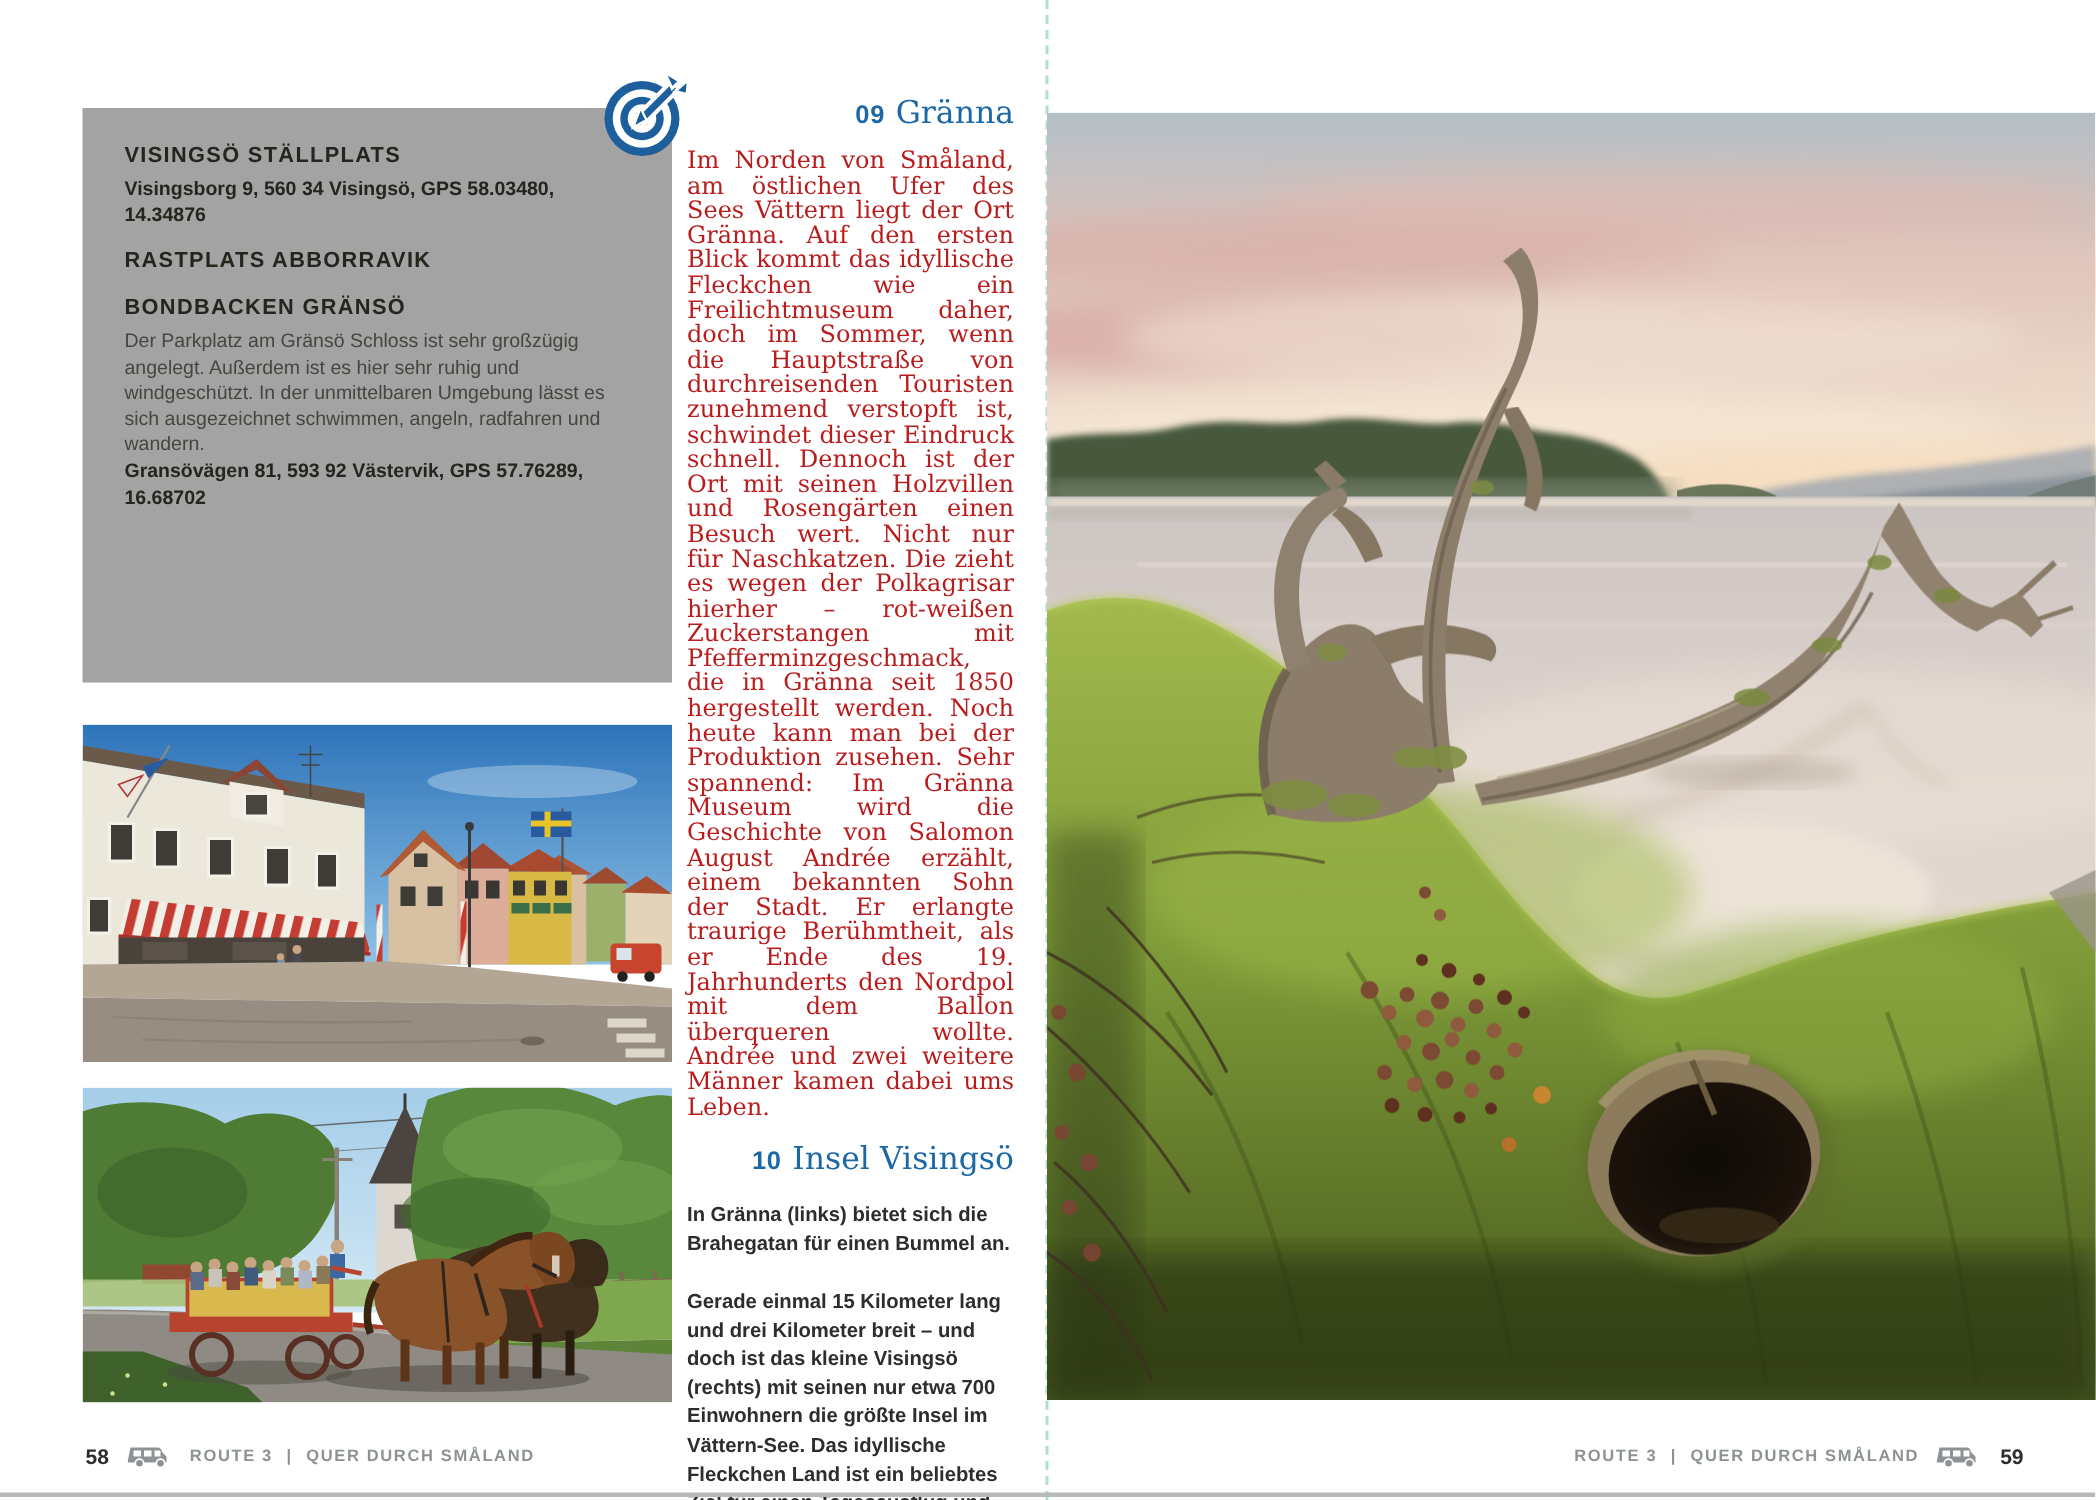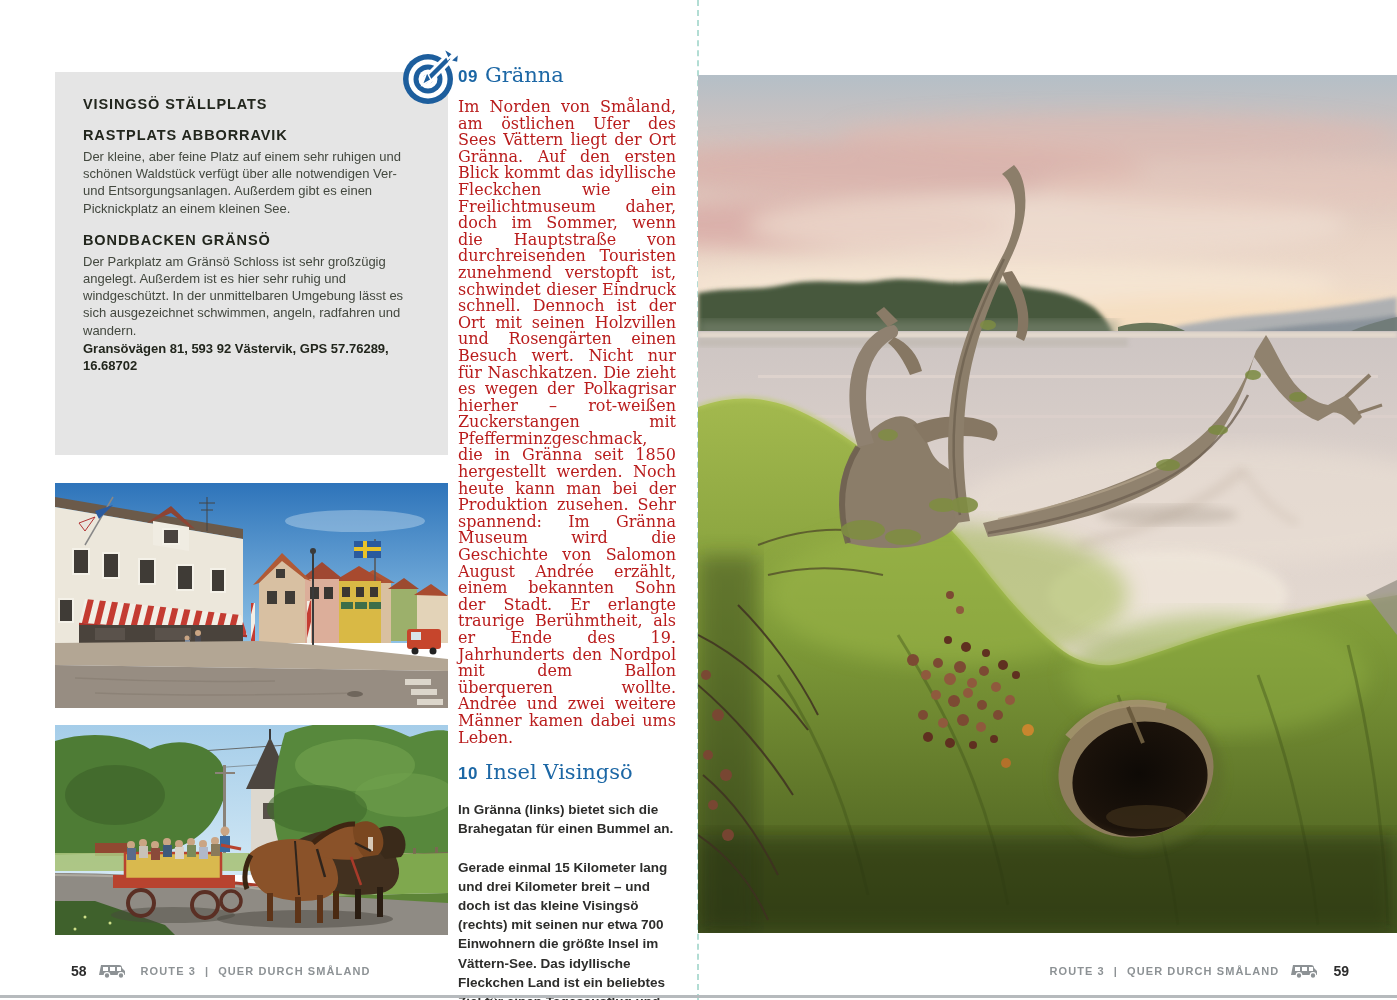--- a/index.html
+++ b/index.html
@@ -1,32 +1,32 @@
 <!DOCTYPE html>
 <html lang="de"><head>
 <meta charset="utf-8">
 <style>
   html,body{margin:0;padding:0;background:#ffffff;}
   .spread{position:relative;width:1397px;height:1000px;background:#ffffff;overflow:hidden;}
   .gutter{position:absolute;left:697px;top:0;height:1000px;width:0;border-left:2px dashed #b2ddd4;z-index:0;}
   .bottom-rule{position:absolute;left:0;top:995px;width:1397px;height:3px;background:#b6babd;z-index:4;}
 
   
-  .info-box{position:absolute;left:55px;top:72px;width:393px;height:383px;background:#e5e5e5;
+  .info-box{position:absolute;left:55px;top:72px;width:393px;height:383px;background:#a3a3a3;
     padding:24px 28px;box-sizing:border-box;font-family:"Liberation Sans",sans-serif;z-index:1;}
   .entry{margin-bottom:15px;}
   .entry h3{margin:0 0 5px;font-size:14.5px;letter-spacing:.9px;color:#22261d;font-weight:700;}
   .entry .desc{margin:0;font-size:13px;line-height:17.2px;color:#43483f;}
   .entry .addr{margin:1px 0 0;font-size:13px;line-height:17.2px;color:#22261d;font-weight:700;}
 
   .target-badge{position:absolute;left:398px;top:46px;width:62px;height:62px;z-index:3;}
 
   
   .article{position:absolute;left:458px;top:63px;width:218px;z-index:1;}
-  .sec{display:flex;align-items:baseline;gap:7px;margin:0 0 12px 0;color:#1c67a5;}
+  .sec{display:flex;align-items:baseline;gap:7px;margin:0 0 12px 0;color:#1c67a5;justify-content:flex-end;}
   .sec .num{font-family:"Liberation Sans",sans-serif;font-weight:700;font-size:17px;letter-spacing:.5px;}
   .sec .name{font-family:"DejaVu Serif",serif;font-weight:400;font-size:21px;}
   .sec2{margin-top:6px;}
   p.body{font-family:"DejaVu Serif",serif;font-size:16px;line-height:16.6px;color:#b91c1c;
     text-align:justify;margin:0 0 14px 0;hyphens:auto;}
   p.caption{font-family:"Liberation Sans",sans-serif;font-weight:700;font-size:13.5px;line-height:19.2px;
     color:#2d2d2b;margin:0 0 19px 0;}
   p.caption.first{margin-top:16px;}
 
   
@@ -34,39 +34,39 @@
   .photo svg{display:block;}
   .photo-street{left:55px;top:483px;width:393px;height:225px;}
   .photo-carriage{left:55px;top:725px;width:393px;height:210px;}
   .photo-lake{left:698px;top:75px;width:699px;height:858px;z-index:1;}
 
   
   .footer{position:absolute;top:963px;display:flex;align-items:center;gap:12px;
     font-family:"Liberation Sans",sans-serif;z-index:2;}
   .footer .num{font-size:14px;font-weight:700;color:#2c2c2c;}
   .footer .meta{font-size:11px;font-weight:700;letter-spacing:1.1px;color:#8d9295;display:flex;gap:9px;white-space:nowrap;}
-  .footer-left{left:71px;}
+  .footer-left{left:57px;}
   .footer-right{right:48px;}
 </style>
 </head>
 <body>
 
 <div class="spread">
 
   <div class="gutter"></div>
 
   <section>
 
     <aside class="info-box">
       <div class="entry">
         <h3>VISINGSÖ STÄLLPLATS</h3>
+        <p class="addr">Visingsborg 9, 560 34 Visingsö, GPS 58.03480, 14.34876</p>
       </div>
       <div class="entry">
         <h3>RASTPLATS ABBORRAVIK</h3>
-        <p class="desc">Der kleine, aber feine Platz auf einem sehr ruhigen und schönen Waldstück verfügt über alle notwendigen Ver- und Entsorgungsanlagen. Außerdem gibt es einen Picknickplatz an einem kleinen See.</p>
       </div>
       <div class="entry">
         <h3>BONDBACKEN GRÄNSÖ</h3>
         <p class="desc">Der Parkplatz am Gränsö Schloss ist sehr großzügig angelegt. Außerdem ist es hier sehr ruhig und windgeschützt. In der unmittelbaren Umgebung lässt es sich ausgezeichnet schwimmen, angeln, radfahren und wandern.</p>
         <p class="addr">Gransövägen 81, 593 92 Västervik, GPS 57.76289, 16.68702</p>
       </div>
     </aside>
 
     <svg class="target-badge" viewBox="0 0 62 62">
       <circle cx="30" cy="33" r="25" fill="#1d5e9d"></circle>

